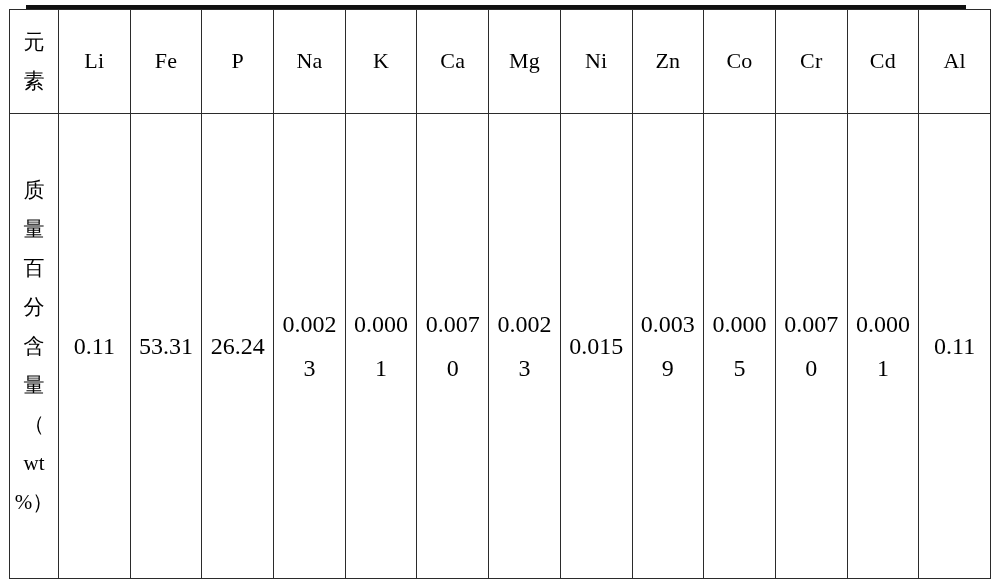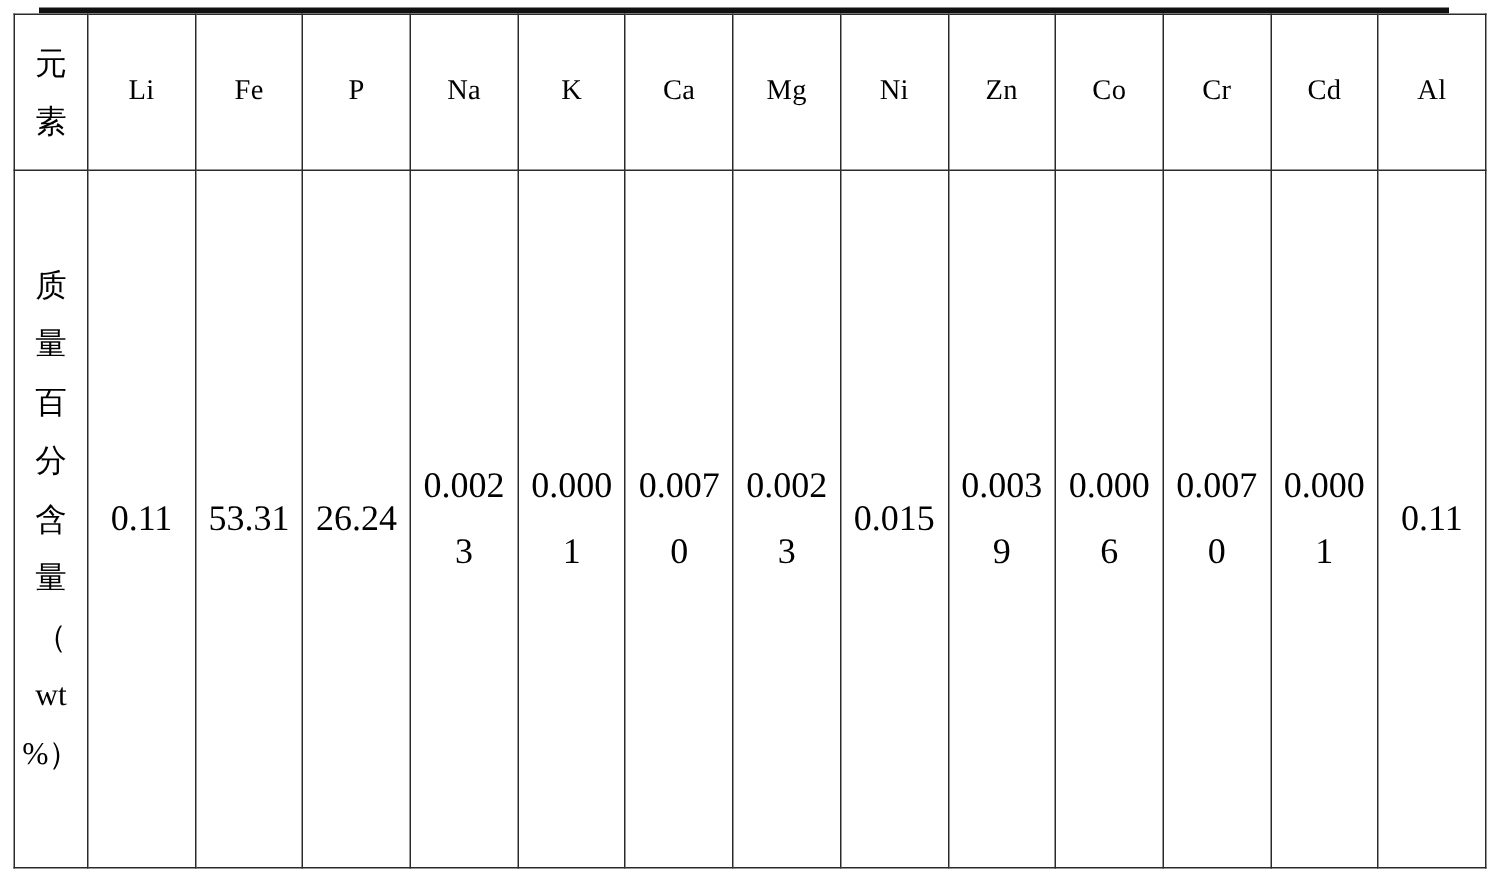--- a/index.html
+++ b/index.html
@@ -49,21 +49,21 @@
     text-align: center;
     vertical-align: middle;
     background: #ffffff;
   }
 
   
   tr.header-row td {
     height: 103px;
   }
   .head-label {
-    font-size: 19px;
+    font-size: 22px;
     line-height: 1.1;
     letter-spacing: 0.2px;
   }
 
   
   .vertical-label {
     display: flex;
     flex-direction: column;
     align-items: center;
     justify-content: center;
@@ -201,21 +201,21 @@
         <td>
             <div class="value">0.0023</div>
           </td>
         <td>
             <div class="value">0.015</div>
           </td>
         <td>
             <div class="value">0.0039</div>
           </td>
         <td>
-            <div class="value">0.0006</div>
+            <div class="value">0.0005</div>
           </td>
         <td>
             <div class="value">0.0070</div>
           </td>
         <td>
             <div class="value">0.0001</div>
           </td>
         <td>
             <div class="value">0.11</div>
           </td>

